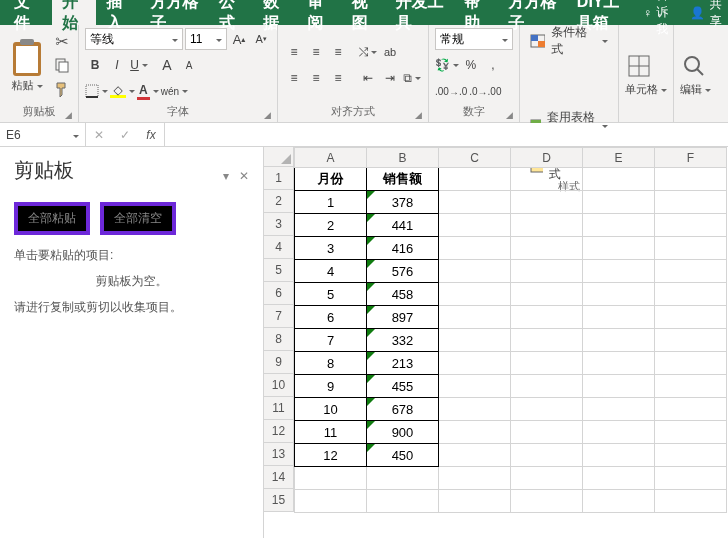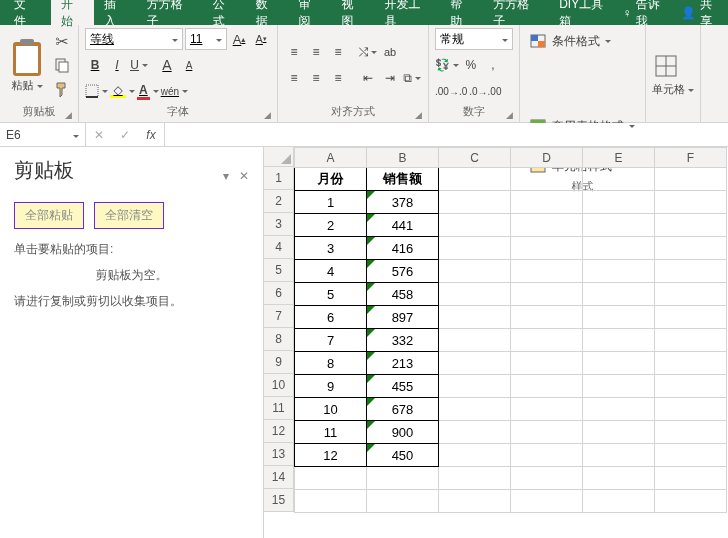--- a/index.html
+++ b/index.html
@@ -1,20 +1,20 @@
 <!DOCTYPE html>
 <html><head>
 <meta charset="utf-8">
 <style>
 * { box-sizing: border-box; margin: 0; padding: 0; font-family: "Microsoft YaHei", sans-serif; }
 body { background: #fff; width: 728px; height: 538px; overflow: hidden; font-size: 12px; }
 
 
 .tabbar { background: #217346; height: 25px; display: flex; align-items: stretch; color: #fff; }
-.tab { padding: 4px 10px; font-size: 12px; display: flex; align-items: center; cursor: pointer; }
+.tab { padding: 4px 10px; font-size: 16px; display: flex; align-items: center; cursor: pointer; font-weight: bold; }
 .tab.active { background: #f3f2f1; color: #217346; }
 .tab.file { padding: 4px 14px; }
 .tabbar .spacer { flex: 1; }
 .tabbar .right { display: flex; align-items: center; padding-right: 6px; gap: 12px; }
 .tabbar .right span { display: flex; align-items: center; gap: 4px; }
 
 
 .ribbon { background: #f3f2f1; border-bottom: 1px solid #d4d4d4; height: 98px; display: flex; }
 .group { border-right: 1px solid #d4d4d4; padding: 3px 6px 0 6px; display: flex; flex-direction: column; }
 .group-body { flex: 1; display: flex; gap: 4px; }
@@ -52,21 +52,21 @@
 
 
 .main { display: flex; height: calc(538px - 25px - 98px - 24px); }
 
 
 .pane { width: 264px; border-right: 1px solid #d4d4d4; padding: 10px 14px; background: #fff; }
 .pane h2 { font-size: 20px; font-weight: normal; color: #333; margin-bottom: 10px; }
 .pane-head { display: flex; justify-content: space-between; align-items: center; }
 .pane-head .ctl { color: #888; font-size: 12px; display:flex; gap:10px; }
 .pane-btns { display: flex; gap: 10px; margin: 8px 0 12px; }
-.pane-btns button { background: #fef9c3; border: 1px solid #6d28d9; color: #888; padding: 4px 10px; font-size: 12px; }
+.pane-btns button { background: #000000; border: 4px solid #6d28d9; color: #888; padding: 4px 10px; font-size: 12px; }
 .pane p { font-size: 12px; color: #555; margin: 9px 0; }
 .pane .center { text-align: center; }
 
 
 .gridwrap { flex: 1; overflow: auto; position: relative; }
 .corner { position: absolute; left: 0; top: 0; width: 30px; height: 20px; background: #f3f2f1; border-right: 1px solid #d4d4d4; border-bottom: 1px solid #d4d4d4; }
 .corner::after { content:""; position:absolute; right:2px; bottom:2px; border:5px solid transparent; border-right-color:#b3b3b3; border-bottom-color:#b3b3b3; }
 table.sheet { border-collapse: collapse; table-layout: fixed; margin-left: 30px; }
 .colhead th { background: #f3f2f1; border: 1px solid #d4d4d4; height: 20px; font-weight: normal; color: #555; width: 72px; font-size: 12px; }
 .rowheads { position: absolute; left: 0; top: 20px; }
@@ -127,21 +127,21 @@
           <svg width="16" height="16">
               <path d="M3 2h8v5H8v7l-2 2V7H3z" fill="#e6c07b" stroke="#666"></path>
             </svg>
         </div>
       </div>
     </div>
     <div class="group-label"><span>剪贴板</span><span class="launcher">◢</span></div>
   </div>
 
   <div class="group">
-    <div class="group-body vstack" style="gap:4px;text-decoration:underline;">
+    <div class="group-body vstack" style="gap:4px;">
       <div class="hstack">
         <div class="combo" style="width:98px;">
             <span>等线</span>
             <span class="dd"></span>
           </div>
         <div class="combo" style="width:42px;">
             <span>11</span>
             <span class="dd"></span>
           </div>
         <div class="rbtn" style="font-size:13px;">A<sup style="font-size:8px;">▴</sup></div>
@@ -258,20 +258,34 @@
               <line x1="2" y1="12" x2="22" y2="12" stroke="#666"></line>
               <line x1="12" y1="2" x2="12" y2="22" stroke="#666"></line>
             </svg>
         </div>
         <span class="lbl dd">单元格</span>
       </div>
     </div>
     <div class="group-label"></div>
   </div>
 
+  <div class="group" style="border-right:none;">
+    <div class="group-body">
+      <div class="bigbtn">
+        <div class="ic">
+          <svg width="24" height="24">
+              <circle cx="10" cy="10" r="7" fill="none" stroke="#666" stroke-width="2"></circle>
+              <line x1="15" y1="15" x2="21" y2="21" stroke="#666" stroke-width="2"></line>
+            </svg>
+        </div>
+        <span class="lbl dd">编辑</span>
+      </div>
+    </div>
+    <div class="group-label"></div>
+  </div>
 </div>
 
 <div class="fbar">
   <div class="namebox">
     <span>E6</span>
     <span class="dd"></span>
   </div>
   <div class="fx-btns">
     <span>✕</span>
     <span>✓</span>

